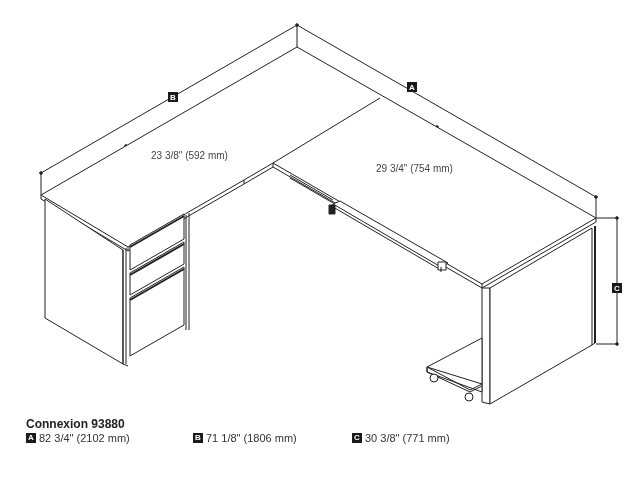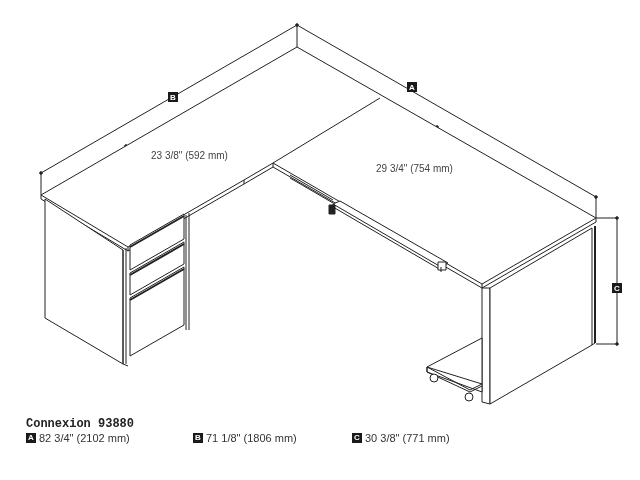--- a/index.html
+++ b/index.html
@@ -2,21 +2,21 @@
 <html><head>
 <meta charset="utf-8">
 <style>
   html, body { margin: 0; padding: 0; background: #ffffff; }
   body { width: 640px; height: 480px; position: relative; overflow: hidden;
          font-family: "Liberation Sans", "DejaVu Sans", sans-serif; color: #222; }
   #drawing { position: absolute; left: 0; top: 0; width: 640px; height: 410px; }
   .dim-label { font-family: "Liberation Sans", sans-serif; font-size: 10px; fill: #444; }
   .badge-text { font-family: "Liberation Sans", sans-serif; font-size: 8px; font-weight: bold; fill: #fff; }
   .caption { position: absolute; left: 26px; top: 416px; width: 600px; }
-  .caption .title { font-size: 12px; font-weight: bold; color: #222; height: 16px; line-height: 16px; font-family: Liberation Mono, monospace; }
+  .caption .title { font-size: 12px; font-weight: bold; color: #222; height: 16px; line-height: 16px; }
   .spec-row { position: relative; height: 16px; font-size: 11px; color: #333; }
   .spec { position: absolute; top: 0; display: flex; align-items: center; gap: 3px; }
   .spec .tag { display: inline-block; width: 10px; height: 10px; background: #1a1a1a; color: #fff;
                font-size: 8px; font-weight: bold; line-height: 10px; text-align: center; }
 </style>
 </head>
 <body>
 
 <svg id="drawing" viewBox="0 0 640 410" xmlns="http://www.w3.org/2000/svg">
   <g fill="none" stroke="#222" stroke-width="1" stroke-linejoin="round">

